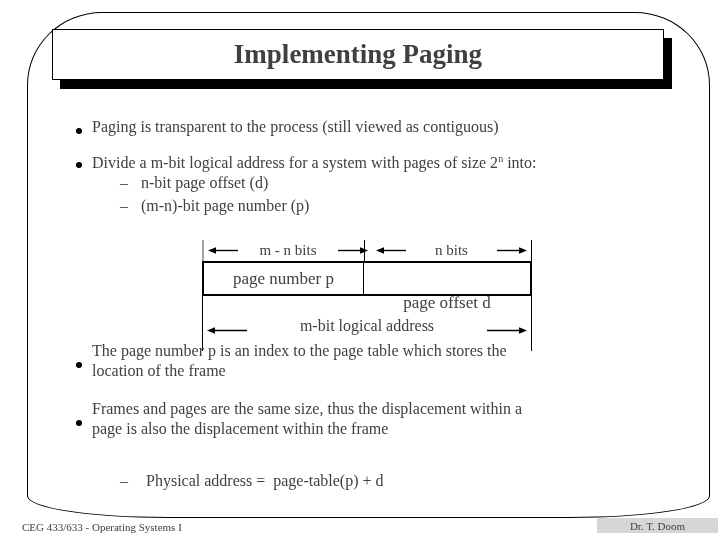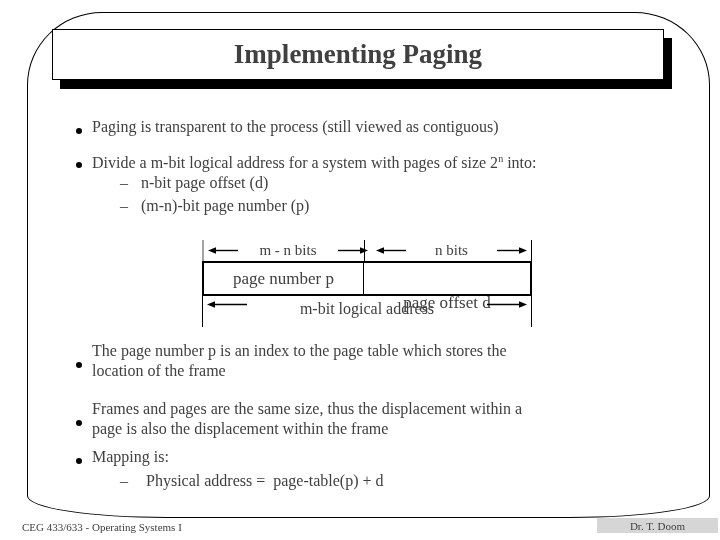--- a/index.html
+++ b/index.html
@@ -35,21 +35,21 @@
   .drow1 { position:relative; height:21px; border-left:2px solid #a3a3a3; border-right:1px solid #000; display:flex; }
   .vline { position:absolute; left:160px; top:0; bottom:0; width:1px; background:#000; }
   .dcell { display:flex; align-items:center; justify-content:space-between; padding:0 4px; font-size:15px; }
   .dcell1 { width:160px; }
   .dcell2 { flex:1; }
   .dbox { height:31px; border:2px solid #000; display:flex; }
   .dbcell { display:flex; align-items:center; justify-content:center; font-size:17px; }
   .dbcell1 { width:159px; border-right:1.5px solid #000; }
   .dbcell2 { flex:1;margin-top:40px; }
   .drow3 { height:23px; border-left:1px solid #000; border-right:1px solid #000;
-           display:flex; align-items:flex-start; justify-content:space-between; padding:4px 4px; font-size:16px; }
+           display:flex; align-items:flex-end; justify-content:space-between; padding:16px 4px; font-size:16px; }
   .arrow svg { display:block; }
 
   
   .footer-course { position:absolute; left:22px; top:521px; font-size:11px; }
   .footer-page { position:absolute; left:300px; top:546px; width:100px; text-align:right; font-size:11px; }
   .footer-author-box {
     position:absolute; left:597px; top:518px; width:121px; height:15px;
     background:#d6d6d6; display:flex; align-items:center; justify-content:center; font-size:11px;
   }
 </style>
@@ -147,24 +147,20 @@
   </div>
 
   <div class="bullet" style="top:399px">
     <span class="dot"></span>
     <div class="btext">
       <div>Frames and pages are the same size, thus the displacement within a</div>
       <div>page is also the displacement within the frame</div>
     </div>
   </div>
 
-  <div class="bullet" style="top:447px">
-    <span class="dot"></span>
-    <div class="btext">Mapping is:</div>
-  </div>
 
   <div class="sub" style="top:471px">
     <span class="dash dash-wide">–</span>
     <span>Physical address =&nbsp; page-table(p) + d</span>
   </div>
 
   <div class="footer-course">CEG 433/633 - Operating Systems I</div>
   <div class="footer-page">8.19</div>
   <div class="footer-author-box">
     <span>Dr. T. Doom</span>

